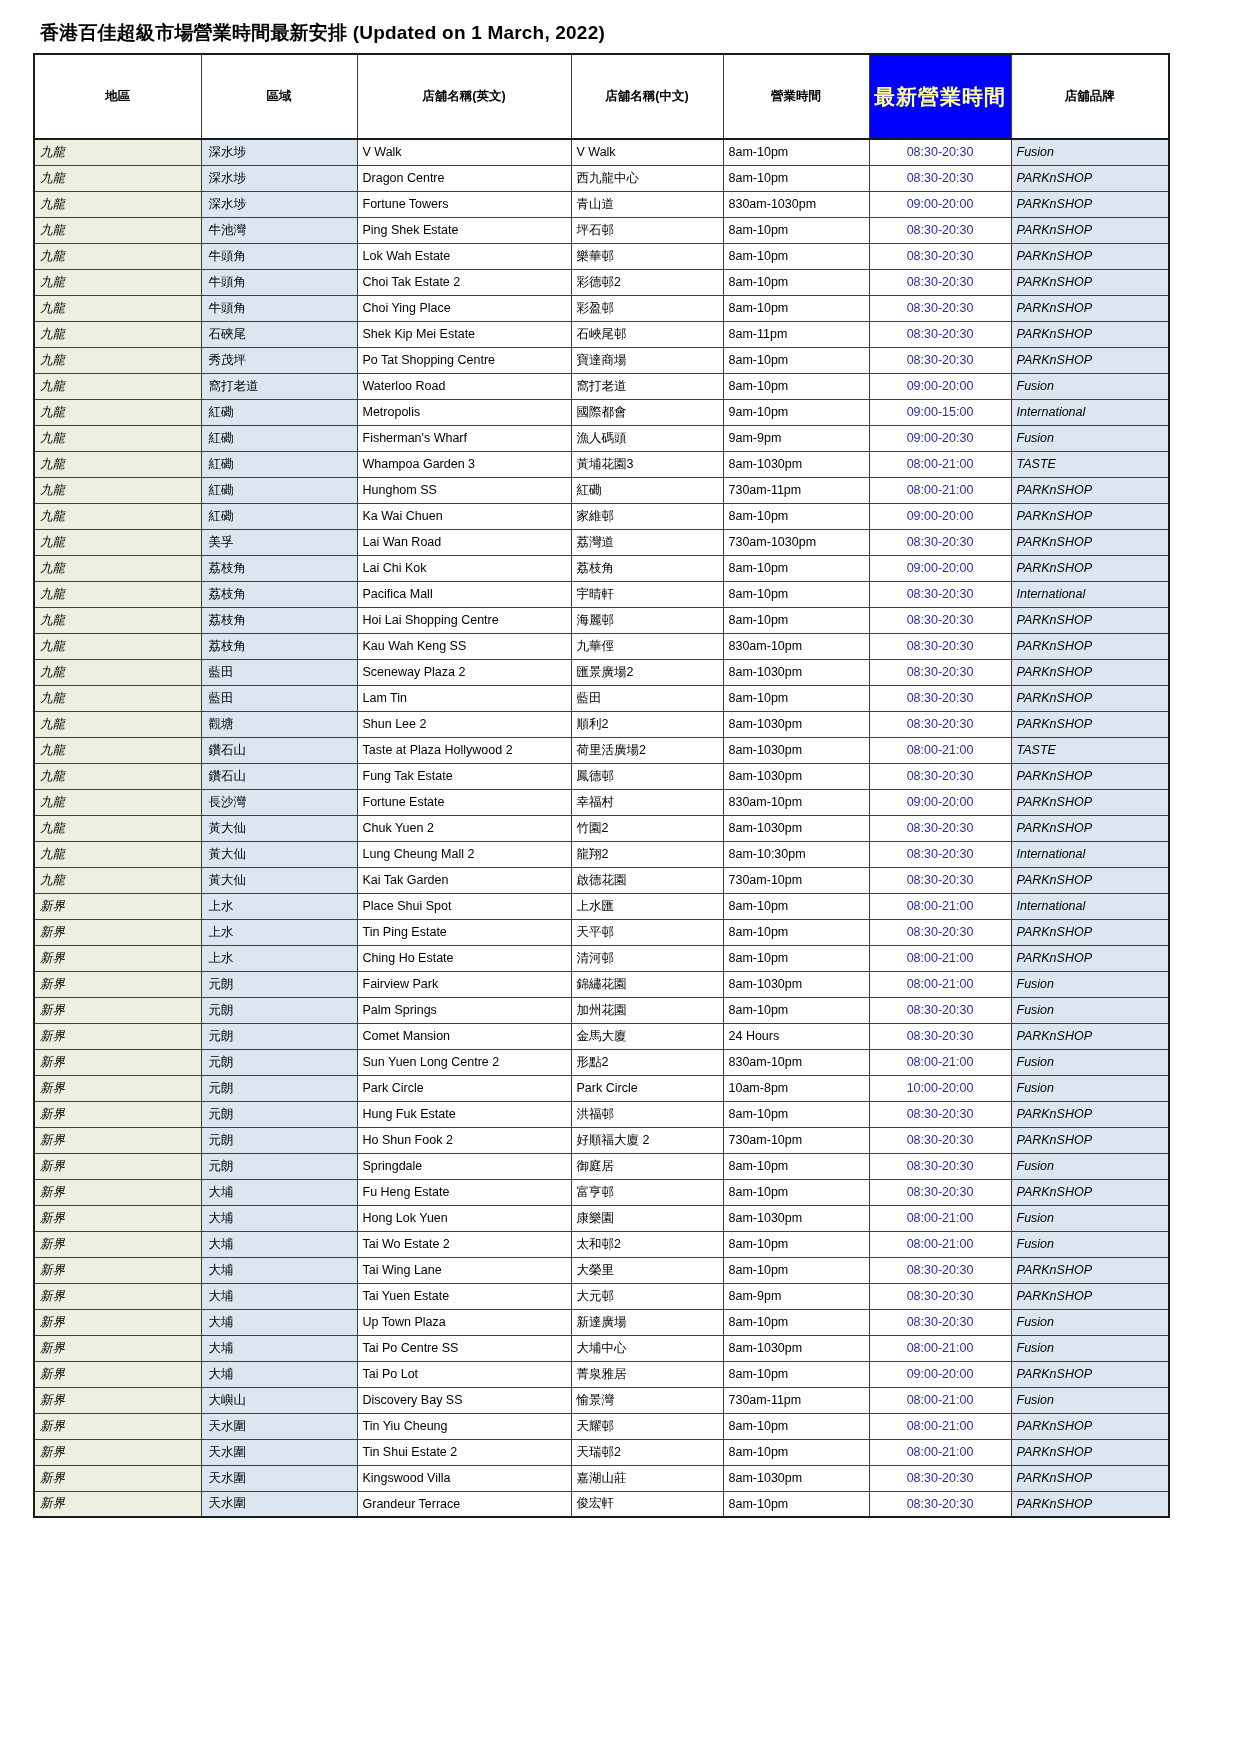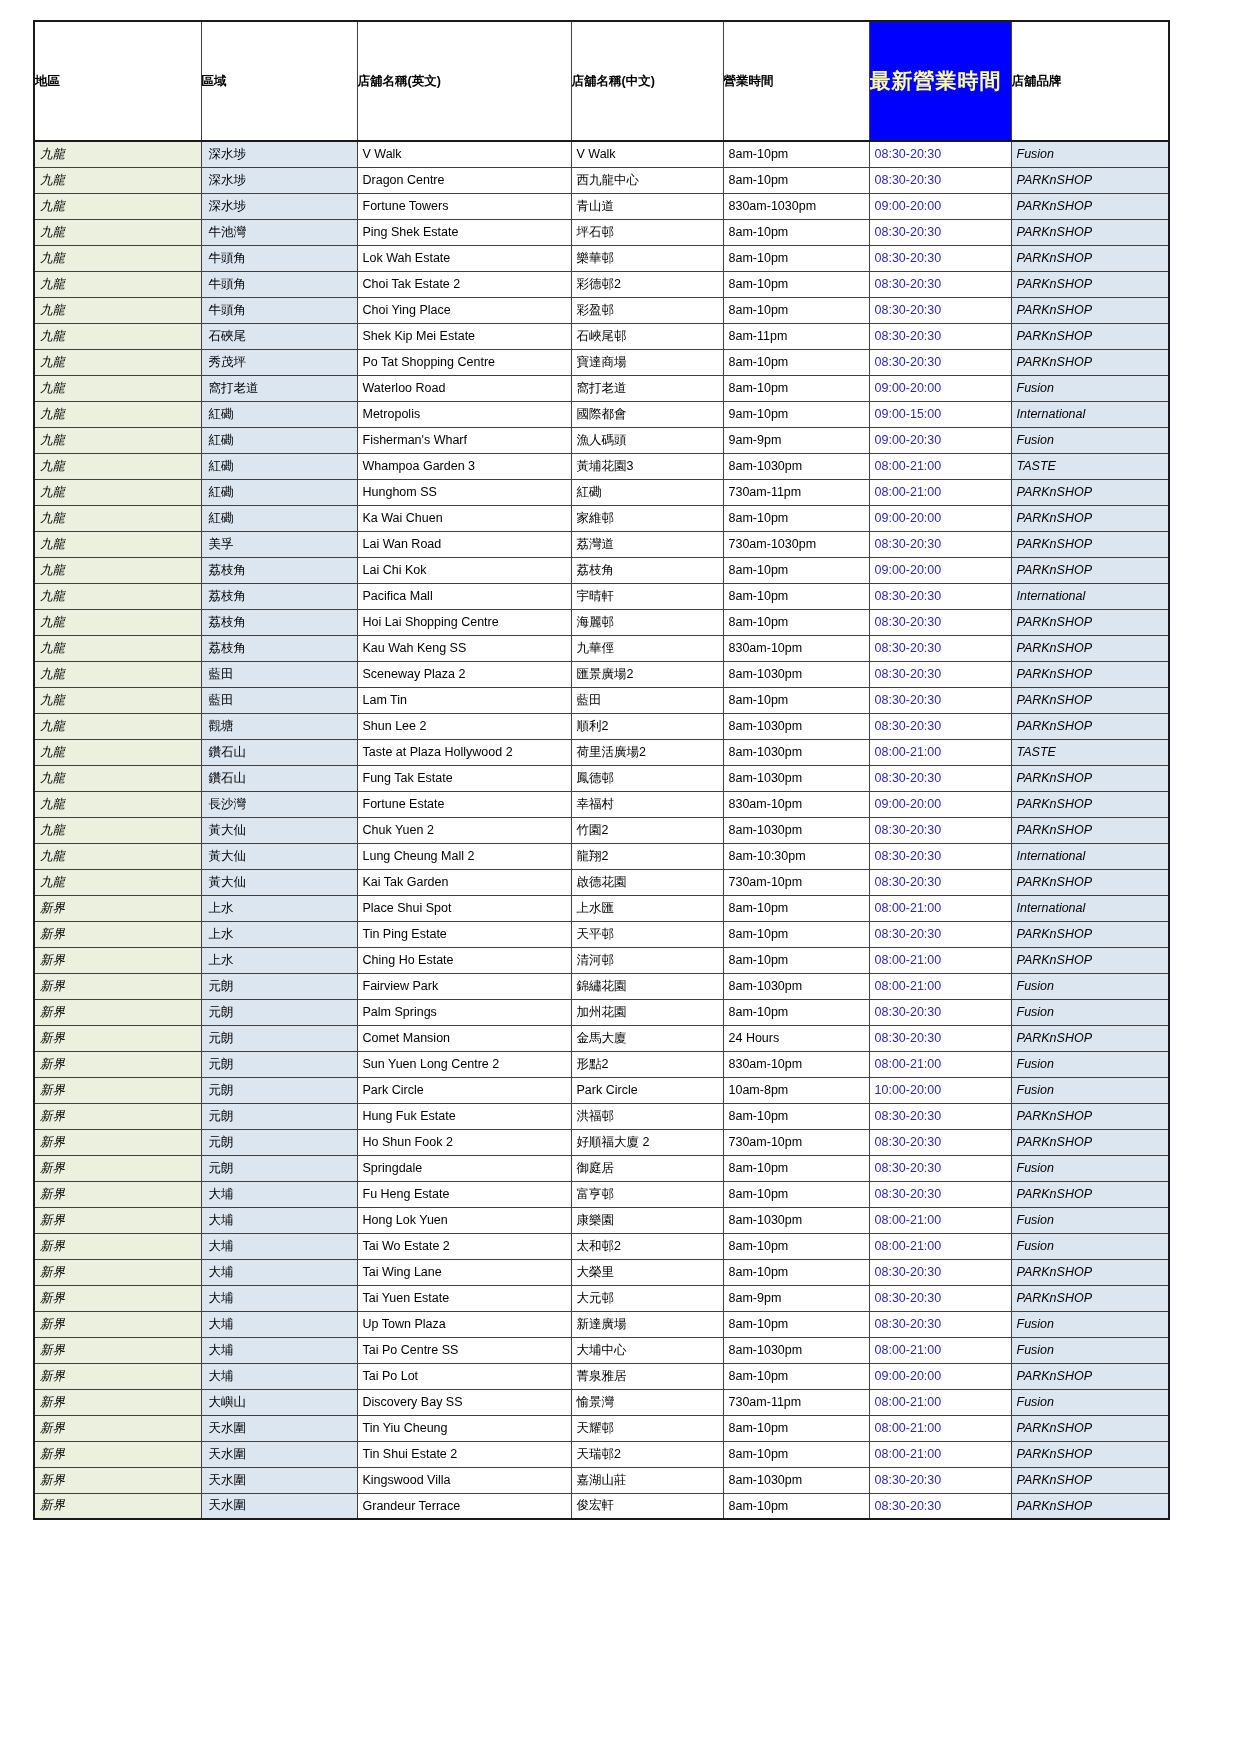--- a/index.html
+++ b/index.html
@@ -34,23 +34,23 @@
     width:1135px;
     border:2px solid var(--outer);
   }
   .store-table th,.store-table td{
     border:1px solid var(--grid);
     font-size:12.5px;
     overflow:hidden;
     white-space:nowrap;
   }
   .store-table thead th{
-    height:120px;
+    height:85px;
     font-weight:bold;
-    text-align:left;
+    text-align:center;
     vertical-align:middle;
     background:#ffffff;
     border-bottom:2px solid var(--outer);
     margin-left:16px;
   }
   .store-table thead th.hl{
     background:var(--hl-bg);
     color:var(--hl-text);
     font-size:21px;
     letter-spacing:1px;
@@ -58,27 +58,29 @@
   .store-table tbody td{
     height:26px;
     padding:0 5px;
     vertical-align:middle;
     text-align:left;
   }
   .store-table tbody td.col-region{background:var(--region-bg);font-style:italic;}
   .store-table tbody td.col-district{background:var(--district-bg);padding-left:7px;}
   .store-table tbody td.col-brand{background:var(--brand-bg);font-style:italic;}
   .store-table tbody td.col-new_hours{
+    text-align:center;
     color:var(--newhours-text);
   }
 </style>
 </head>
 <body>
 
 <div class="page">
+  <div class="title">香港百佳超級市場營業時間最新安排 (Updated on 1 March, 2022)</div>
 
   <table class="store-table">
     <colgroup>
       <col style="width:167px">
       <col style="width:156px">
       <col style="width:214px">
       <col style="width:152px">
       <col style="width:146px">
       <col style="width:142px">
       <col style="width:158px">

